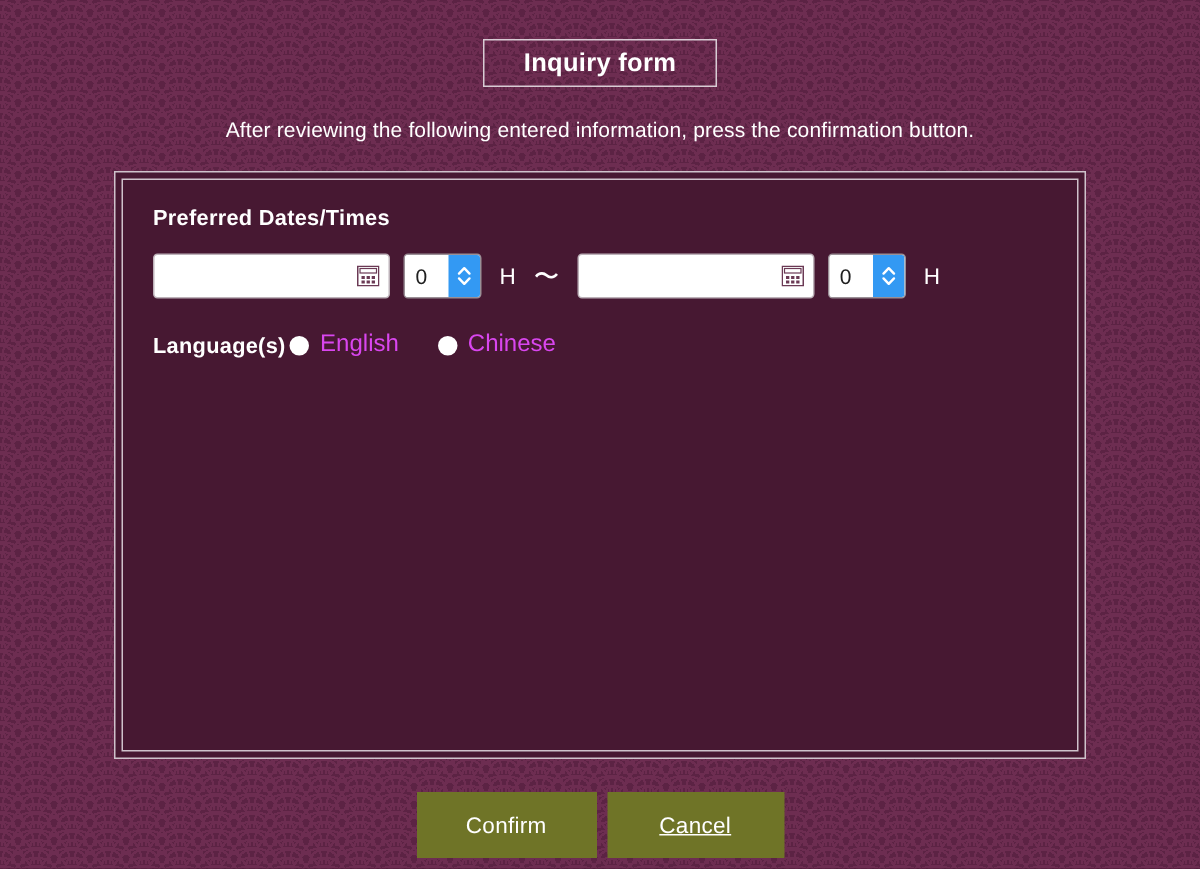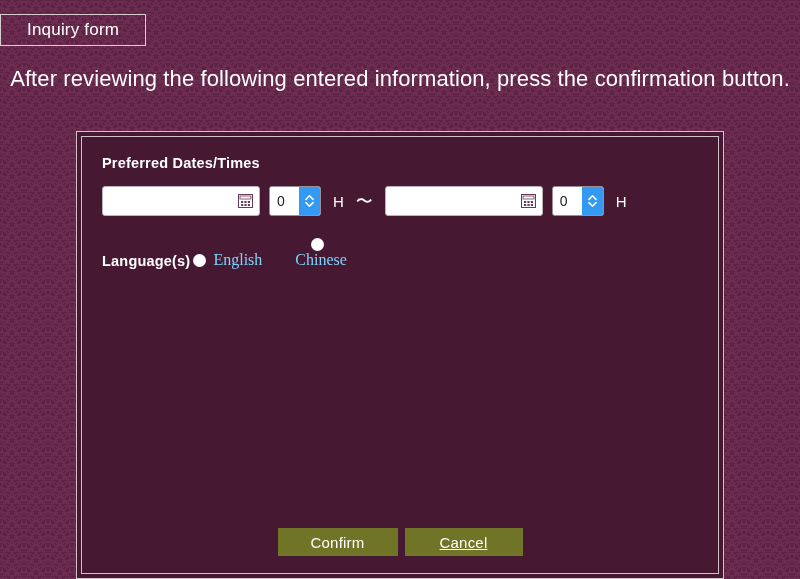--- a/index.html
+++ b/index.html
@@ -51,47 +51,47 @@
       radial-gradient(circle at 100% 100%, transparent 15.5px, #6d2d51 15.5px, #6d2d51 17px, transparent 17px),
       radial-gradient(circle at 100% 100%, transparent 22px, #6d2d51 22px, #6d2d51 23.5px, transparent 23.5px),
       radial-gradient(circle at 100% 100%, transparent 3px, #6d2d51 3px, #6d2d51 4.5px, transparent 4.5px);
     background-size: 48px 24px;
     background-position: 24px 12px;
   }
 
   #page { position: relative; z-index: 2; width: 800px; height: 579px; }
 
   
-  .title-wrap { padding-top: 14px; }
+  .title-wrap { text-align: center; padding-top: 26px; font-weight: bold; }
   .title-box {
     display: inline-block;
     border: 1px solid #d8ccd4;
     padding: 6px 26px 7px 26px;
     color: #ffffff;
     font-size: 17px;
     line-height: 1;
     letter-spacing: .2px;
   }
 
   
   .subtitle {
     text-align: center;
     color: #ffffff;
-    font-size: 22px;
+    font-size: 14px;
     margin-top: 20px;
     letter-spacing: .1px;
   }
 
   
   .panel {
     position: absolute;
     left: 76px;
-    top: 131px;
+    top: 114px;
     width: 648px;
-    height: 448px;
+    height: 392px;
     background: #471832;
     border: 1px solid #cfc2cb;
     padding: 4px;
   }
   .panel-inner {
     width: 100%;
     height: 100%;
     border: 1px solid #cfc2cb;
     padding: 18px 20px 0 20px;
   }
@@ -196,32 +196,31 @@
     border-left: 3px solid transparent;
     border-right: 3px solid transparent;
   }
   .mini-spin i.up   { border-bottom: 3.5px solid #5a5a5a; }
   .mini-spin i.down { border-top: 3.5px solid #5a5a5a; }
 
   
   .row-lang { margin-top: 22px; align-items: flex-end; }
   .radio-opt { display: flex; align-items: center; }
   .radio-opt.first { margin-left: 3px; }
-  .radio-opt.second { margin-left: 26px; flex-direction: column; }
+  .radio-opt.second { margin-left: 26px; }
   .radio-dot {
     width: 13px; height: 13px;
     border-radius: 50%;
     background: #ffffff;
     display: inline-block;
   }
   .radio-text {
-    color: #7dd3fc;
+    color: #d946ef;
     font-size: 16px;
     margin-left: 7px;
-    font-family: Liberation Serif, serif;
   }
 
   
   .row-details { margin-top: 24px; }
   .textarea-box {
     position: relative;
     margin-top: 10px;
     width: 598px;
     height: 102px;
     background: #ffffff;
@@ -243,21 +242,21 @@
     display: flex;
     justify-content: center;
     gap: 7px;
   }
   .btn {
     border: none;
     color: #ffffff;
     background: #6f7427;
     font-size: 15px;
     font-family: "Liberation Sans", sans-serif;
-    height: 28px;
+    height: 44px;
     cursor: pointer;
     letter-spacing: .2px;
   }
   .btn-confirm { width: 120px; }
   .btn-cancel  { width: 118px; text-decoration: underline; }
 </style>
 </head>
 <body>
 
 <div id="bg-pattern"></div>

